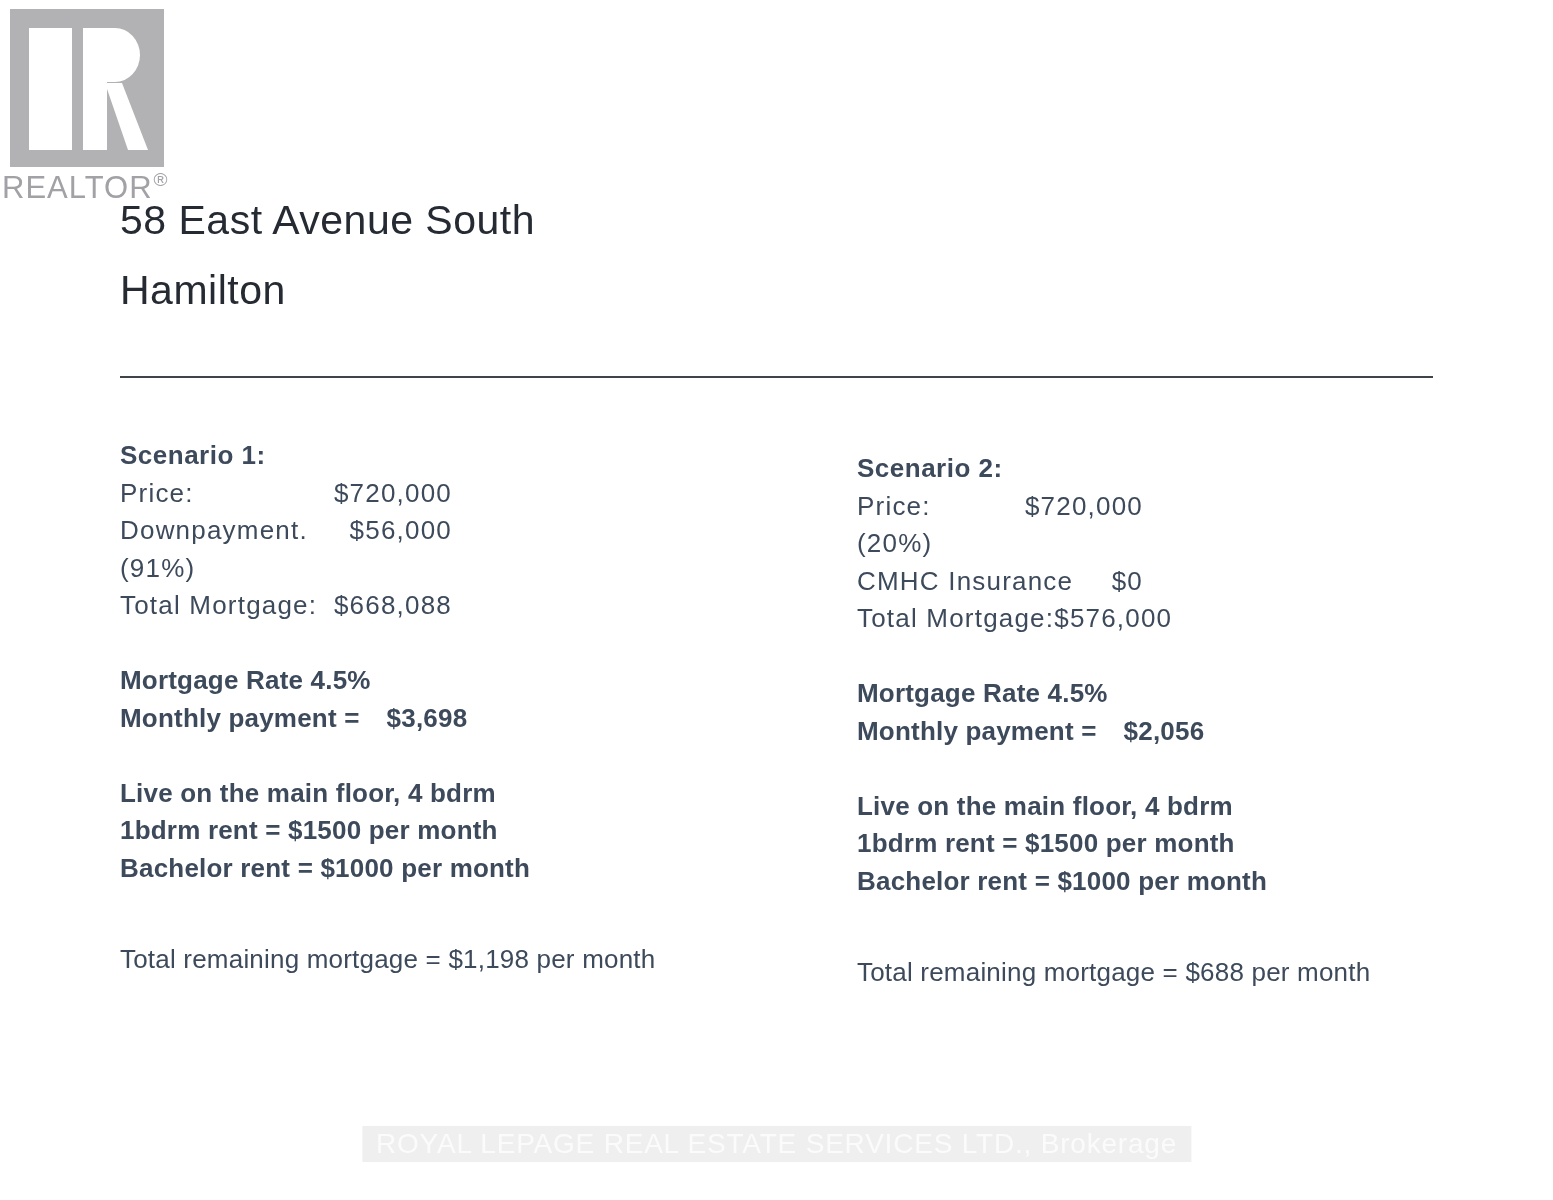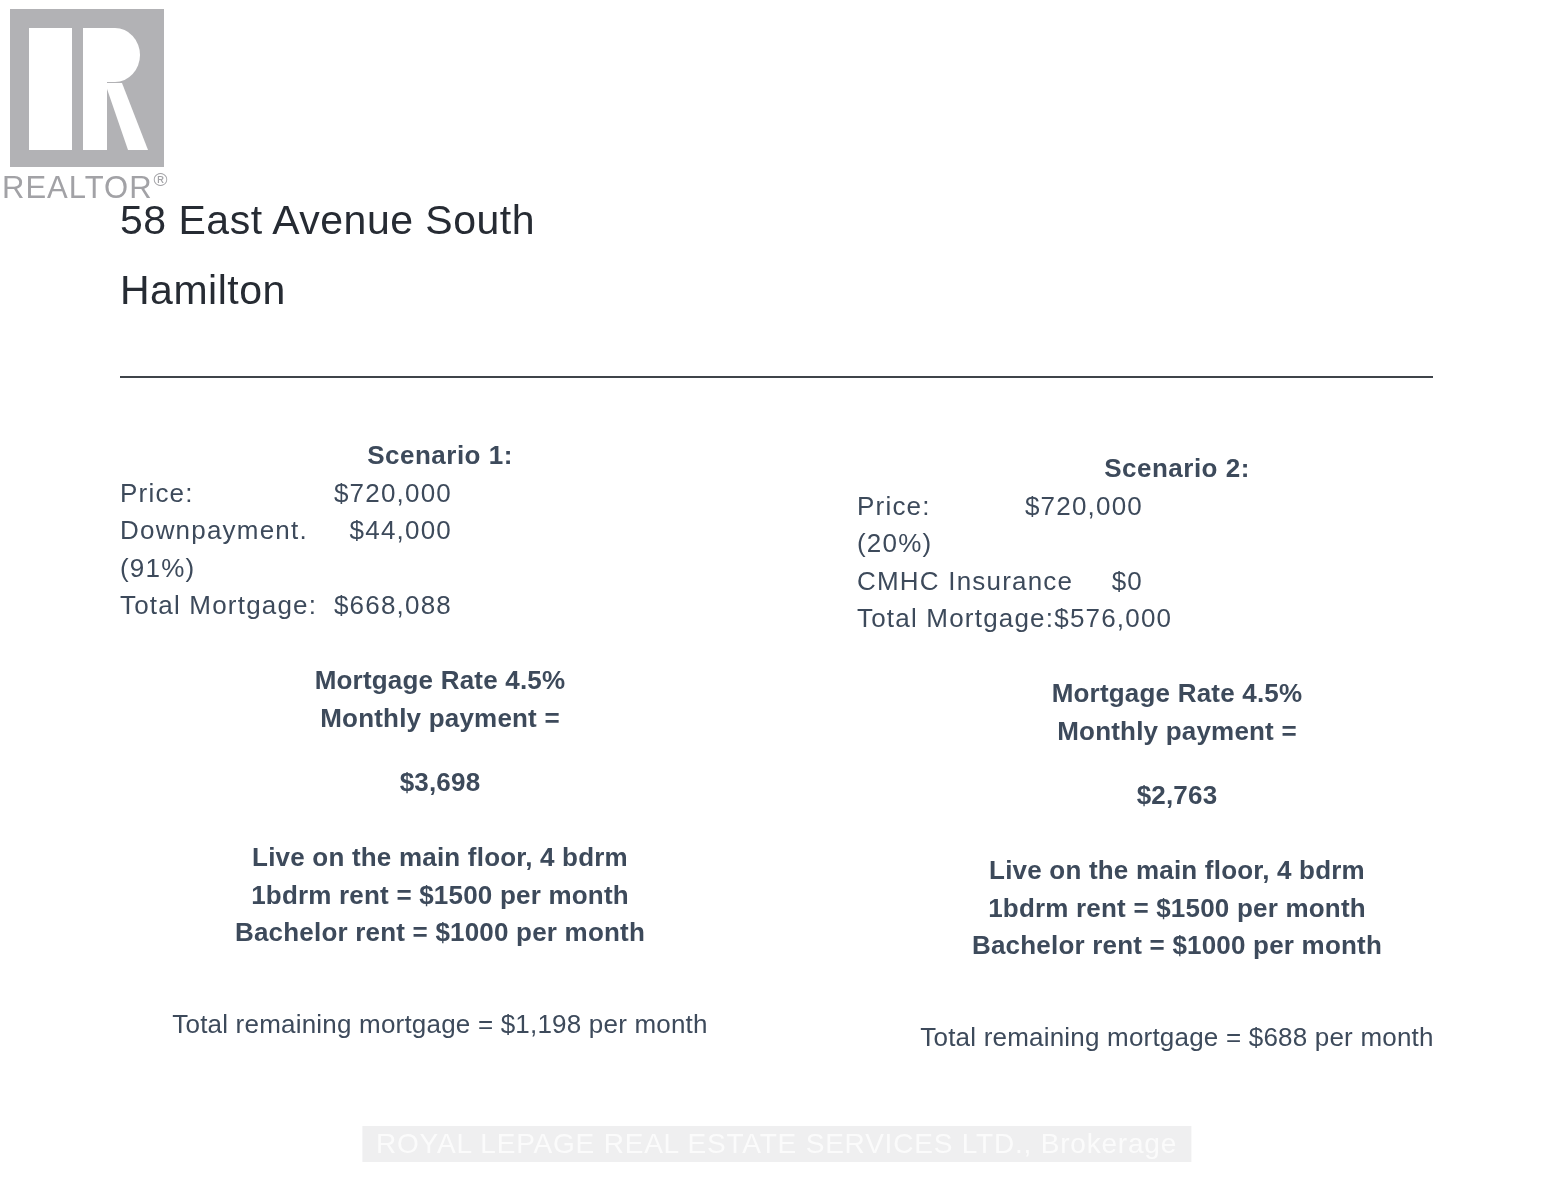--- a/index.html
+++ b/index.html
@@ -26,30 +26,30 @@
 
   
   .divider {
     position: absolute; left: 120px; top: 376px; width: 1313px; height: 2px;
     background: #3f444a;
   }
 
   
   .col {
     position: absolute; width: 640px;
-    font-size: 26px; line-height: 37.5px; color: #3d4a5b; white-space: nowrap; text-align: center;
+    font-size: 26px; line-height: 37.5px; color: #3d4a5b; white-space: nowrap;
   }
   .col-1 { left: 120px; top: 437px; }
   .col-2 { left: 857px; top: 450px; }
   .heading { font-weight: 700; letter-spacing: 0.5px; }
   .fact-row { display: flex; justify-content: space-between; letter-spacing: 1.2px; }
   .col-1 .fact-row { width: 332px; }
   .col-2 .fact-row { width: 286px; }
   .rate-line { font-weight: 700; margin-top: 37.5px; letter-spacing: 0.2px; }
-  .payment-row { display: flex; gap: 27px; font-weight: 700; letter-spacing: 0.2px; flex-direction: column; }
+  .payment-row { display: flex; gap: 27px; font-weight: 700; letter-spacing: 0.2px; }
   .notes-block { margin-top: 37.5px; }
   .note-line { font-weight: 700; letter-spacing: 0.2px; }
   .total-line { font-weight: 400; margin-top: 54px; letter-spacing: 0.2px; }
 
   
   .watermark {
     position: absolute; top: 1126px; left: 50%; transform: translateX(-50%);
     height: 36px; line-height: 36px; padding: 0 14px;
     background: #efeff0; color: #fbfbfb;
     font-size: 28px; letter-spacing: 0.8px; white-space: pre; font-weight: 400;
@@ -77,21 +77,21 @@
 <div class="divider"></div>
 
 <div class="col col-1">
   <div class="heading">Scenario 1:</div>
   <div class="fact-row">
     <span>Price:</span>
     <span>$720,000</span>
   </div>
   <div class="fact-row">
     <span>Downpayment.</span>
-    <span>$44,000</span>
+    <span>$56,000</span>
   </div>
   <div class="fact-row">
     <span>(91%)</span>
     <span></span>
   </div>
   <div class="fact-row">
     <span>Total Mortgage:</span>
     <span>$668,088</span>
   </div>
   <div class="rate-line">Mortgage Rate 4.5%</div>
@@ -121,21 +121,21 @@
     <span>CMHC Insurance</span>
     <span>$0</span>
   </div>
   <div class="fact-row">
     <span>Total Mortgage:</span>
     <span>$576,000</span>
   </div>
   <div class="rate-line">Mortgage Rate 4.5%</div>
   <div class="payment-row">
     <span>Monthly payment =</span>
-    <span>$2,763</span>
+    <span>$2,056</span>
   </div>
   <div class="notes-block">
     <div class="note-line">Live on the main floor, 4 bdrm</div>
     <div class="note-line">1bdrm rent = $1500 per month</div>
     <div class="note-line">Bachelor rent = $1000 per month</div>
   </div>
   <div class="total-line">Total remaining mortgage = $688 per month</div>
 </div>
 
 <div class="watermark">ROYAL LEPAGE REAL ESTATE SERVICES LTD., Brokerage</div>

